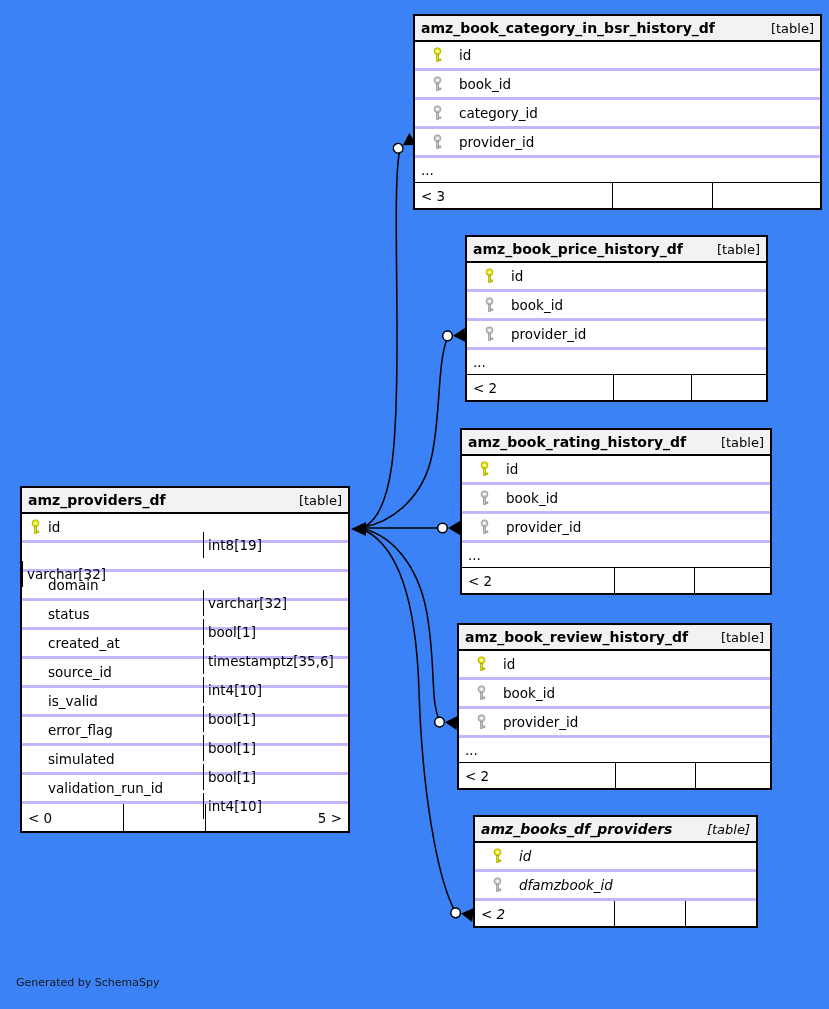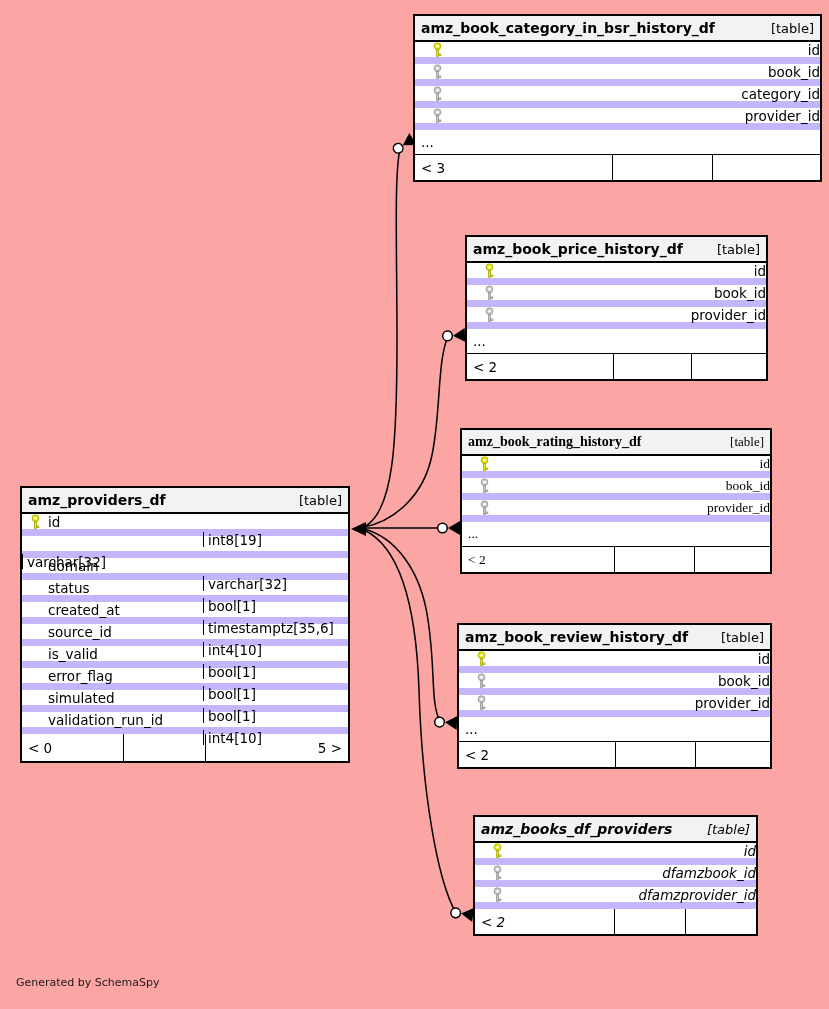--- a/index.html
+++ b/index.html
@@ -1,41 +1,41 @@
 <!DOCTYPE html>
 <html><head>
 <meta charset="utf-8">
 <style>
   html,body{margin:0;padding:0;background:#fff;}
-  .canvas{position:relative;width:829px;height:1009px;background:#fca5a5;overflow:hidden;
+  .canvas{position:relative;width:829px;height:1009px;background:#3b82f6;overflow:hidden;
           font-family:"DejaVu Sans","Liberation Sans",sans-serif;color:#000;}
   #rels{position:absolute;left:0;top:0;width:829px;height:1009px;z-index:1;pointer-events:none;}
   .tbl{position:absolute;background:#fff;border:2px solid #000;box-sizing:border-box;z-index:2;}
   .hd{height:26px;background:#f2f2f2;border-bottom:2px solid #000;display:flex;align-items:center;
       justify-content:space-between;padding:0 6px;box-sizing:border-box;}
   .hd .nm{font-weight:bold;font-size:14px;white-space:nowrap;}
   .hd .tg{font-size:13px;white-space:nowrap;margin-left:8px;}
-  .row{height:22px;display:flex;align-items:center;border-bottom:7px solid #c4b5fd;box-sizing:border-box;
-       font-size:13.5px;white-space:nowrap;text-align:right;}
+  .row{height:29px;display:flex;align-items:center;border-bottom:3px solid #c4b5fd;box-sizing:border-box;
+       font-size:13.5px;white-space:nowrap;}
   .kg{width:44px;flex:none;display:flex;justify-content:center;align-items:center;}
   .kg-p{width:26px;flex:none;display:flex;justify-content:center;align-items:center;}
   .cname{flex:1;}
   .pnc{width:181px;flex:none;display:flex;align-items:center;height:100%;}
   .ptc{flex:1;border-left:1px solid #000;height:100%;display:flex;align-items:center;padding-left:4px;margin-top:36px;}
   .ell{height:25px;border-bottom:1px solid #000;display:flex;align-items:center;
        padding-left:6px;font-size:13.5px;box-sizing:border-box;}
   .ft{height:25px;display:flex;font-size:13.5px;box-sizing:border-box;}
   .fc{display:flex;align-items:center;box-sizing:border-box;}
   .fc1{padding-left:6px;flex:none;}
   .fc2{border-left:1px solid #000;flex:none;}
   .fc3{border-left:1px solid #000;flex:1;justify-content:flex-end;padding-right:6px;}
   
   #t-cat{left:413px;top:14px;width:409px;}
   #t-price{left:465px;top:235px;width:303px;}
-  #t-rating{left:460px;top:428px;width:312px;font-family:Liberation Serif, serif;}
+  #t-rating{left:460px;top:428px;width:312px;}
   #t-review{left:457px;top:623px;width:315px;}
   #t-books{left:473px;top:815px;width:285px;font-style:italic;}
   #t-prov{left:20px;top:486px;width:330px;}
   #t-prov .ft{height:27px;}
   #t-cat  .fc1{width:197px;} #t-cat  .fc2{width:100px;}
   #t-price .fc1{width:146px;} #t-price .fc2{width:78px;}
   #t-rating .fc1{width:152px;} #t-rating .fc2{width:80px;}
   #t-review .fc1{width:156px;} #t-review .fc2{width:80px;}
   #t-books .fc1{width:139px;} #t-books .fc2{width:71px;}
   #t-prov .fc1{width:101px;} #t-prov .fc2{width:82px;}
@@ -288,31 +288,20 @@
       <span class="kg">
           <svg class="key key-fk" width="11" height="16" viewBox="0 0 11 16">
             <circle class="body" cx="5.5" cy="4.2" r="3.4"></circle>
             <circle class="hole" cx="5.5" cy="4.2" r="1.3"></circle>
             <rect class="body" x="4.6" y="7.2" width="1.8" height="7.2"></rect>
             <rect class="body" x="6.4" y="12" width="2.4" height="1.5"></rect>
           </svg>
         </span>
       <span class="cname">dfamzbook_id</span>
     </div>
-    <div class="row">
-      <span class="kg">
-          <svg class="key key-fk" width="11" height="16" viewBox="0 0 11 16">
-            <circle class="body" cx="5.5" cy="4.2" r="3.4"></circle>
-            <circle class="hole" cx="5.5" cy="4.2" r="1.3"></circle>
-            <rect class="body" x="4.6" y="7.2" width="1.8" height="7.2"></rect>
-            <rect class="body" x="6.4" y="12" width="2.4" height="1.5"></rect>
-          </svg>
-        </span>
-      <span class="cname">dfamzprovider_id</span>
-    </div>
     <div class="ft">
       <div class="fc fc1">&lt; 2</div>
       <div class="fc fc2"></div>
       <div class="fc fc3"></div>
     </div>
   </div>
 
   <div class="tbl" id="t-prov">
     <div class="hd">
       <span class="nm">amz_providers_df</span>

